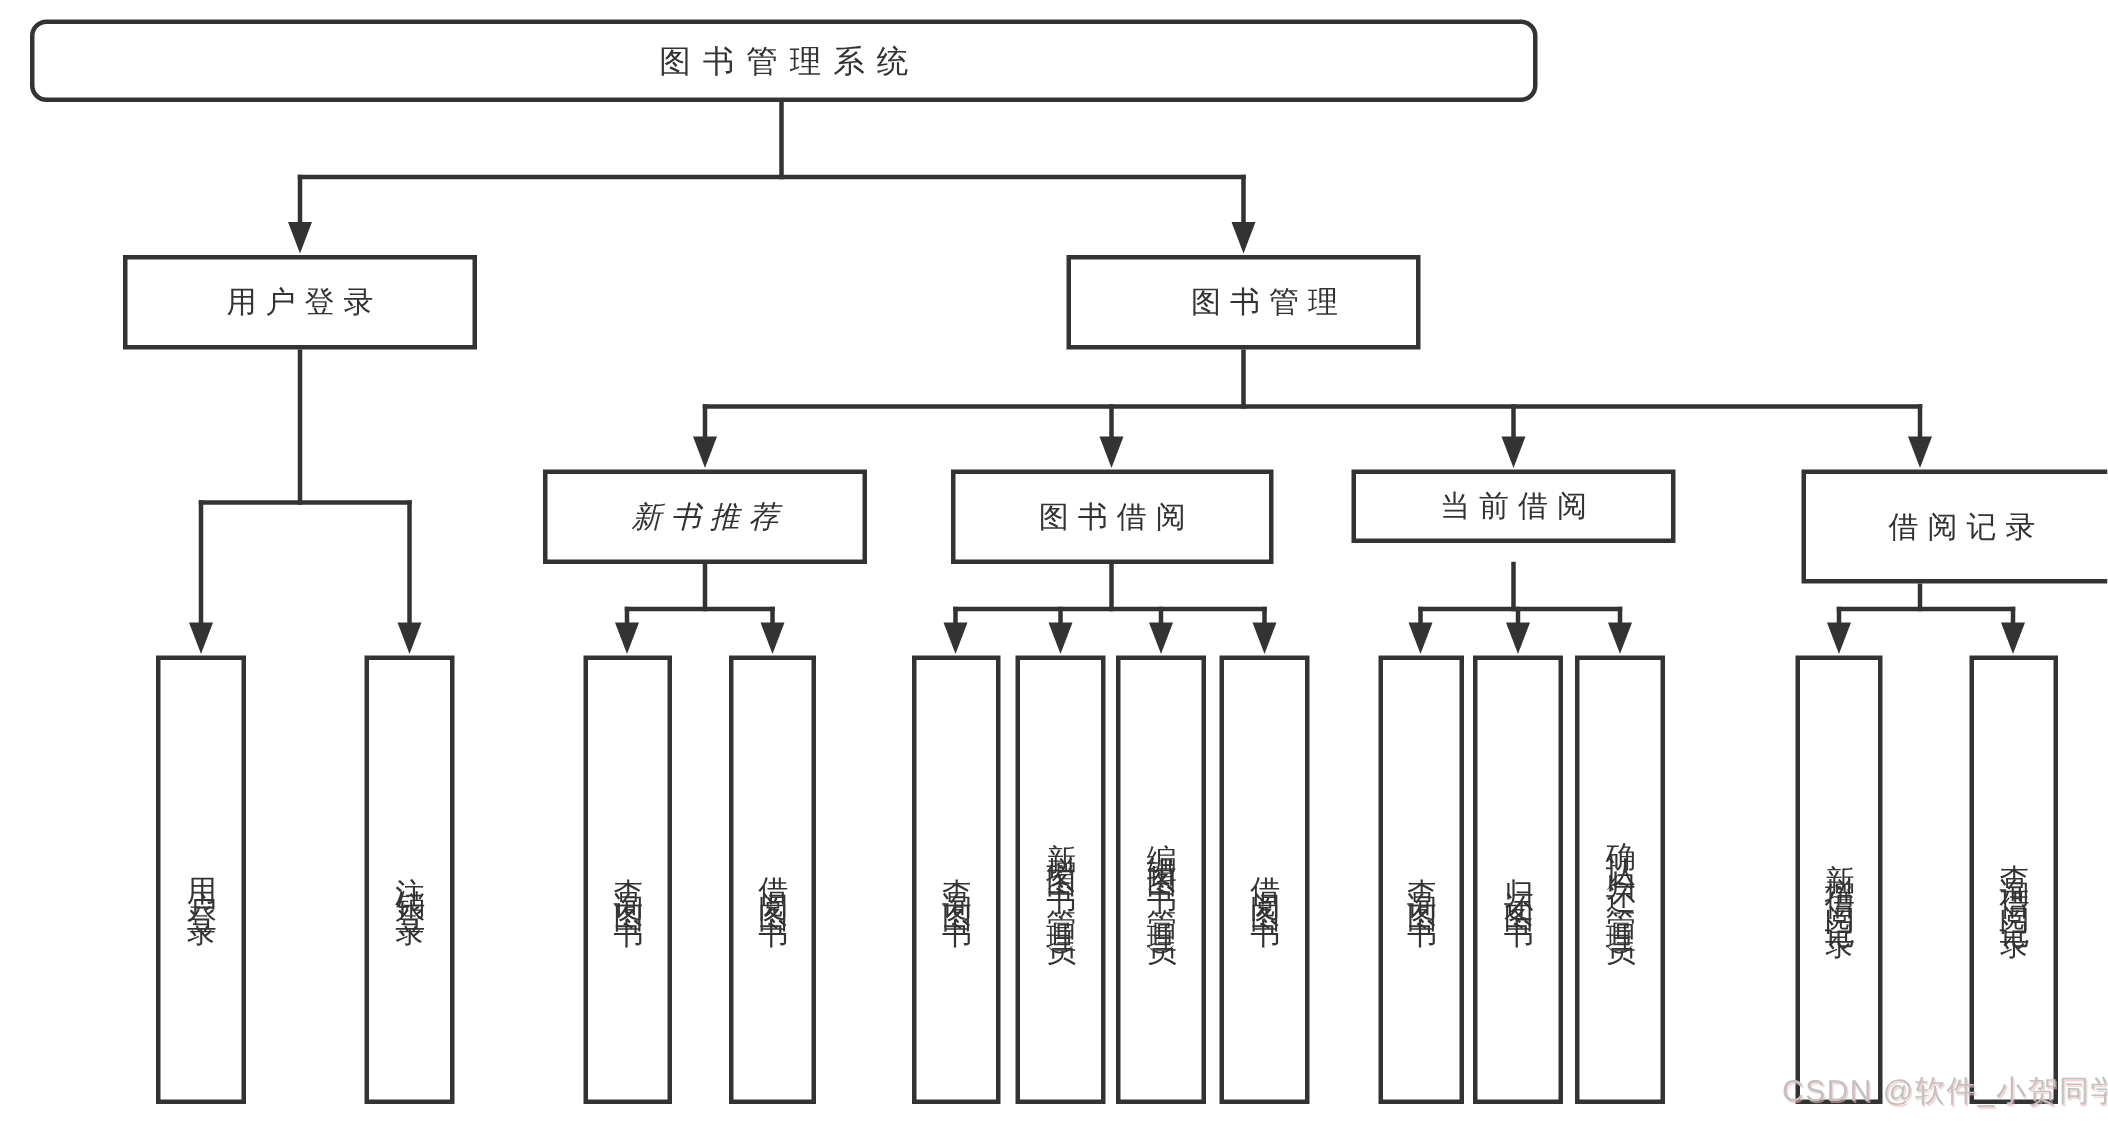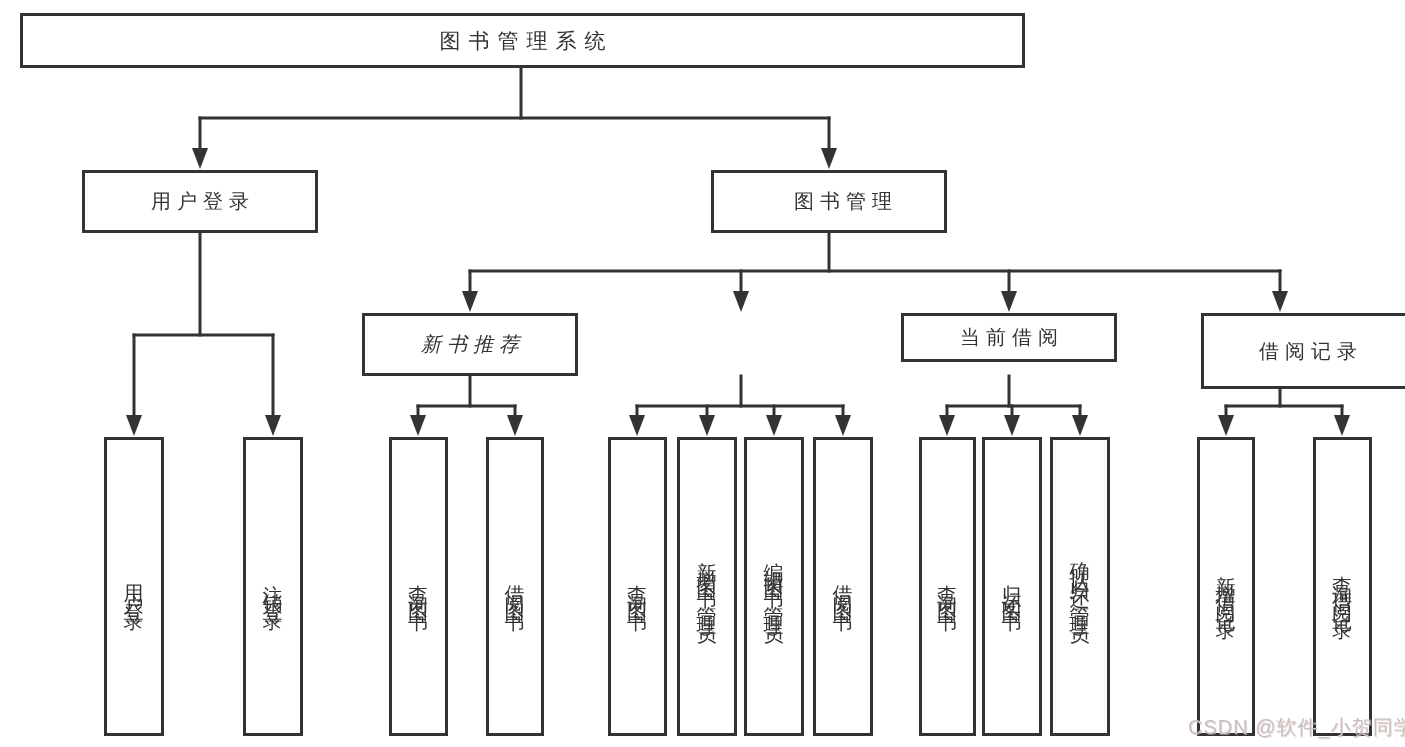--- a/index.html
+++ b/index.html
@@ -152,26 +152,27 @@
         <line x1="1280" y1="376" x2="1280" y2="406"></line>
         <line x1="1226" y1="406" x2="1342" y2="406"></line>
         <line x1="1226" y1="406" x2="1226" y2="417"></line>
         <polygon points="1218,415 1234,415 1226,436" stroke="none"></polygon>
         <line x1="1342" y1="406" x2="1342" y2="417"></line>
         <polygon points="1334,415 1350,415 1342,436" stroke="none"></polygon>
       </g>
     </g>
   </svg>
 
-  <div class="node root-label" style="left:20px; top:13px; width:1005px; height:55px;">图书管理系统</div>
+  <div class="node root-label" style="left:20px; top:13px; width:1005px; height:55px;border-radius:11px;">图书管理系统</div>
 
   <div class="node h-label" style="left:82px; top:170px; width:236px; height:63px;">用户登录</div>
   <div class="node h-label" style="left:711px; top:170px; width:236px; height:63px;padding-left:28px;">图书管理</div>
 
   <div class="node h-label" style="left:362px; top:313px; width:216px; height:63px;font-style:italic;">新书推荐</div>
+  <div class="node h-label" style="left:634px; top:313px; width:215px; height:63px;">图书借阅</div>
   <div class="node h-label" style="left:901px; top:313px; width:216px; height:49px;">当前借阅</div>
   <div class="node h-label" style="left:1201px; top:313px; width:214px; height:76px;">借阅记录</div>
 
   <div class="leaf" style="left:104px; width:60px;">
     <span>用户登录</span>
   </div>
   <div class="leaf" style="left:243px; width:60px;">
     <span>注销登录</span>
   </div>
 

